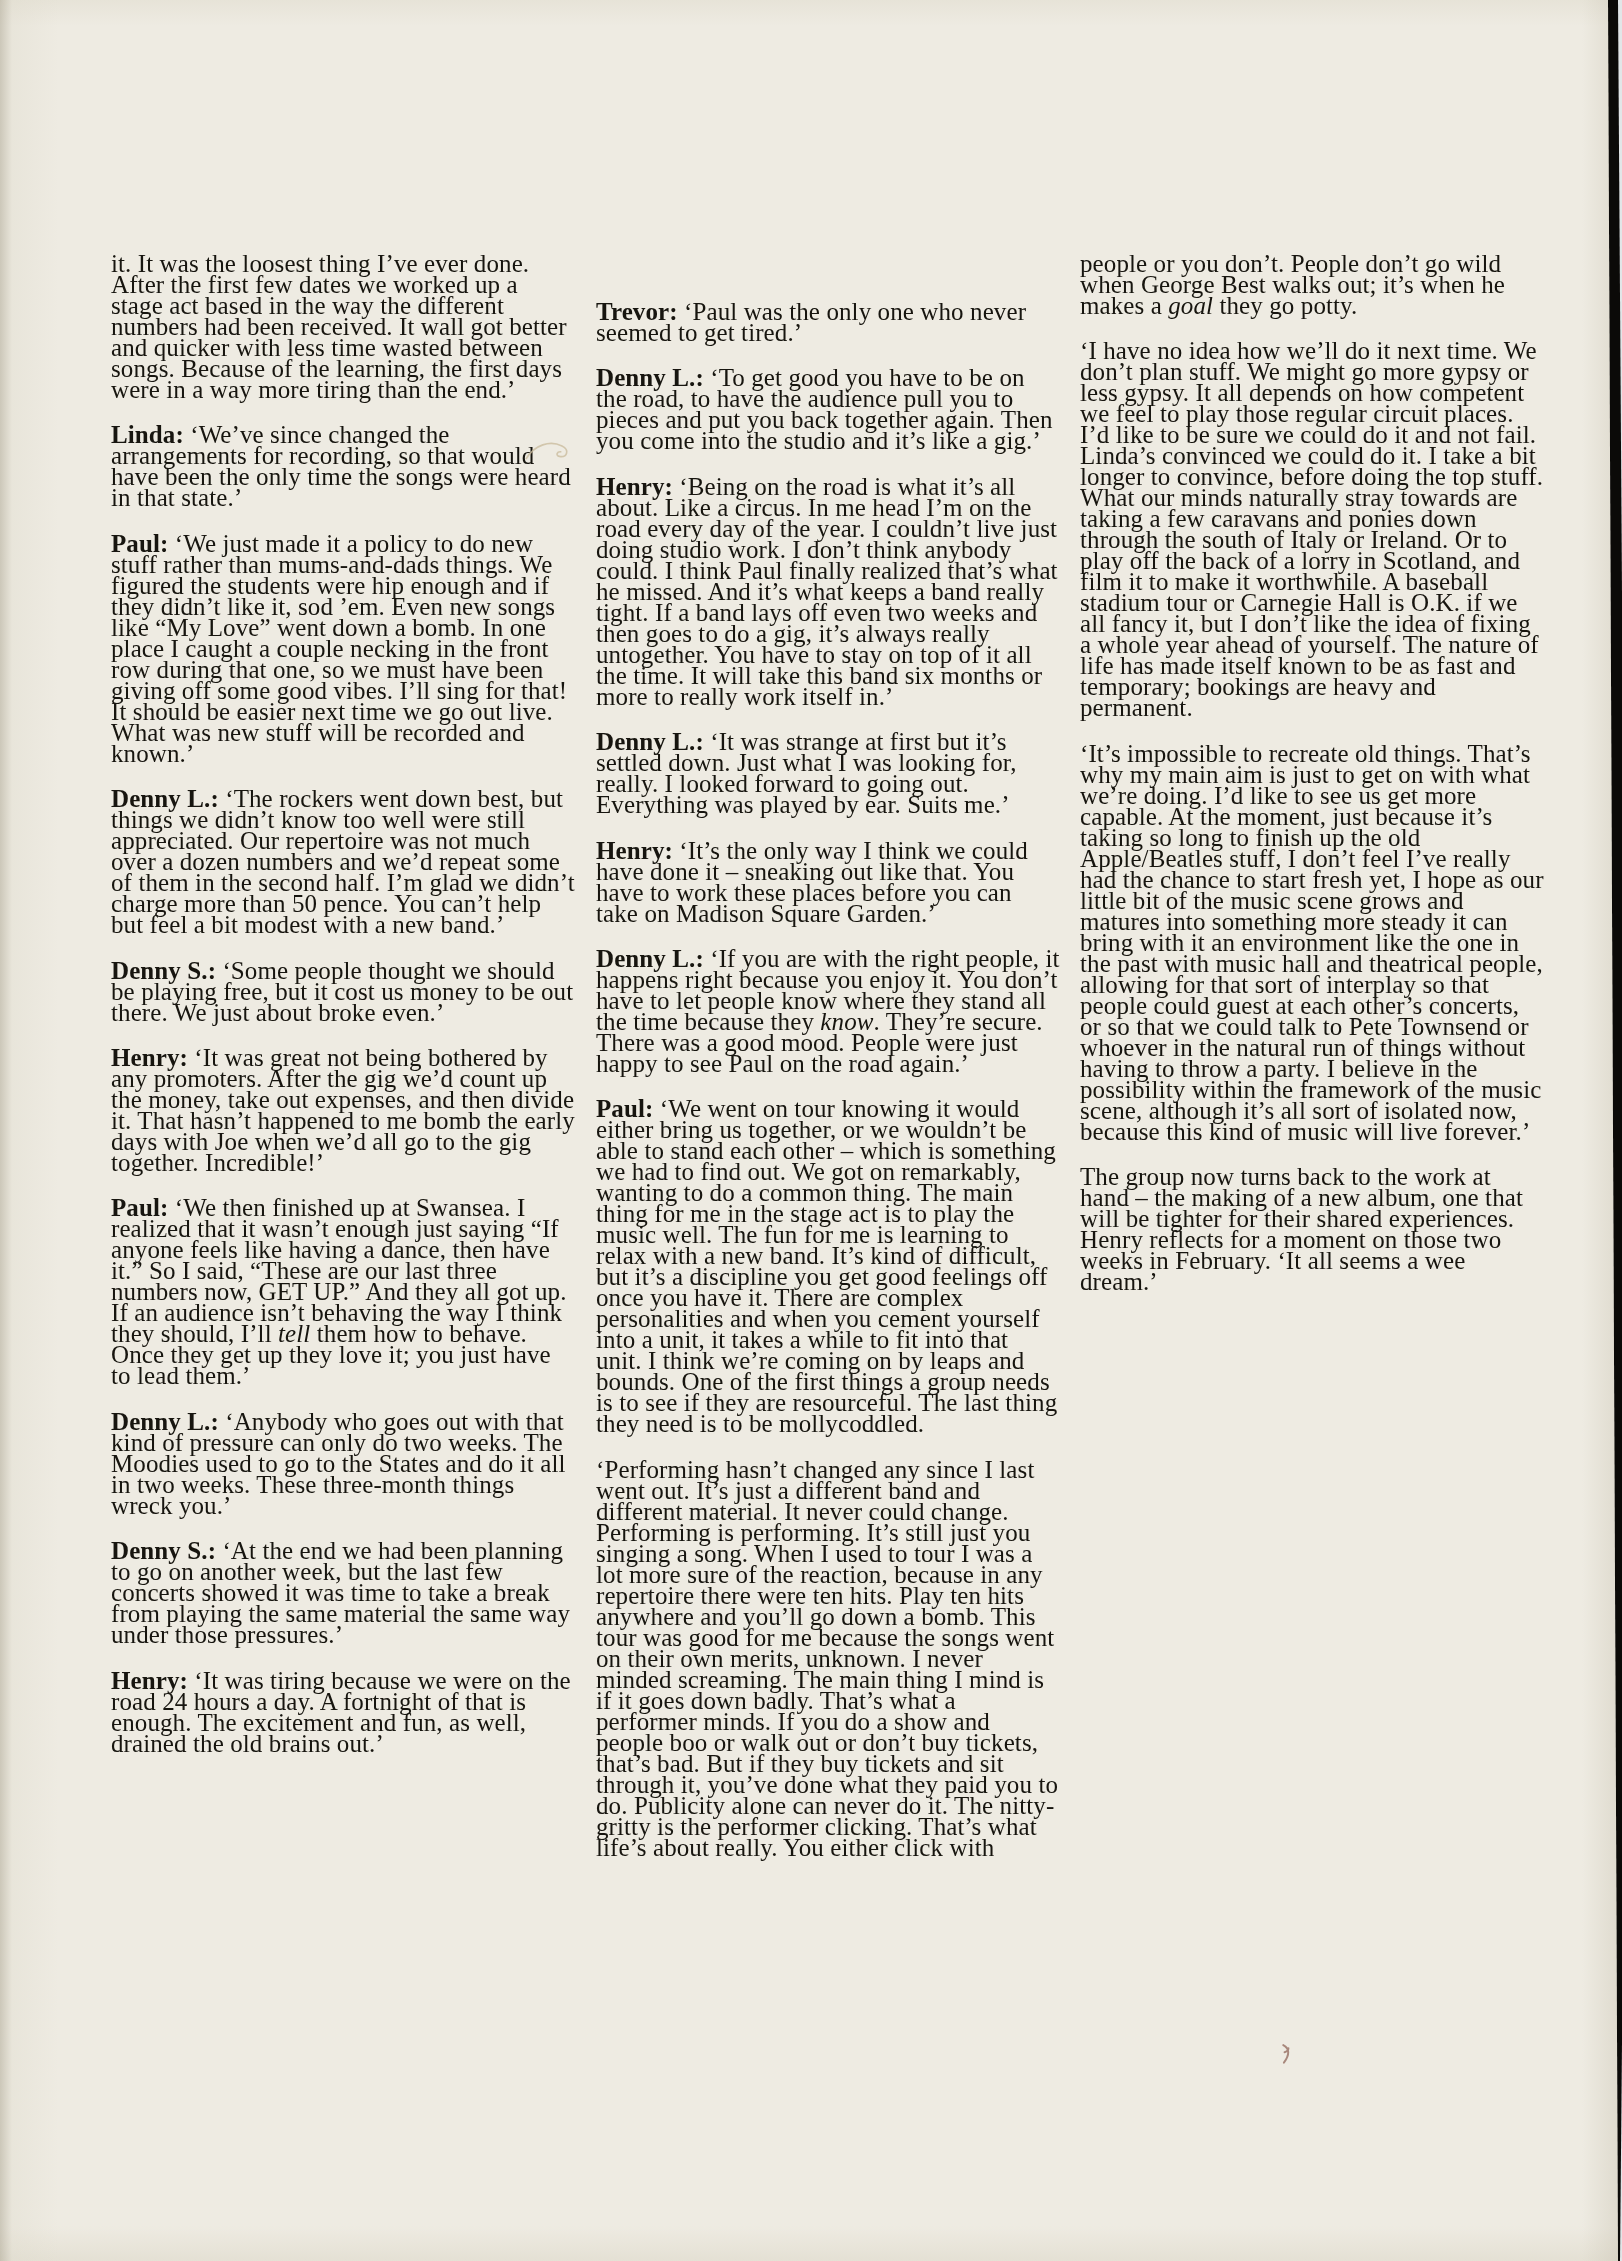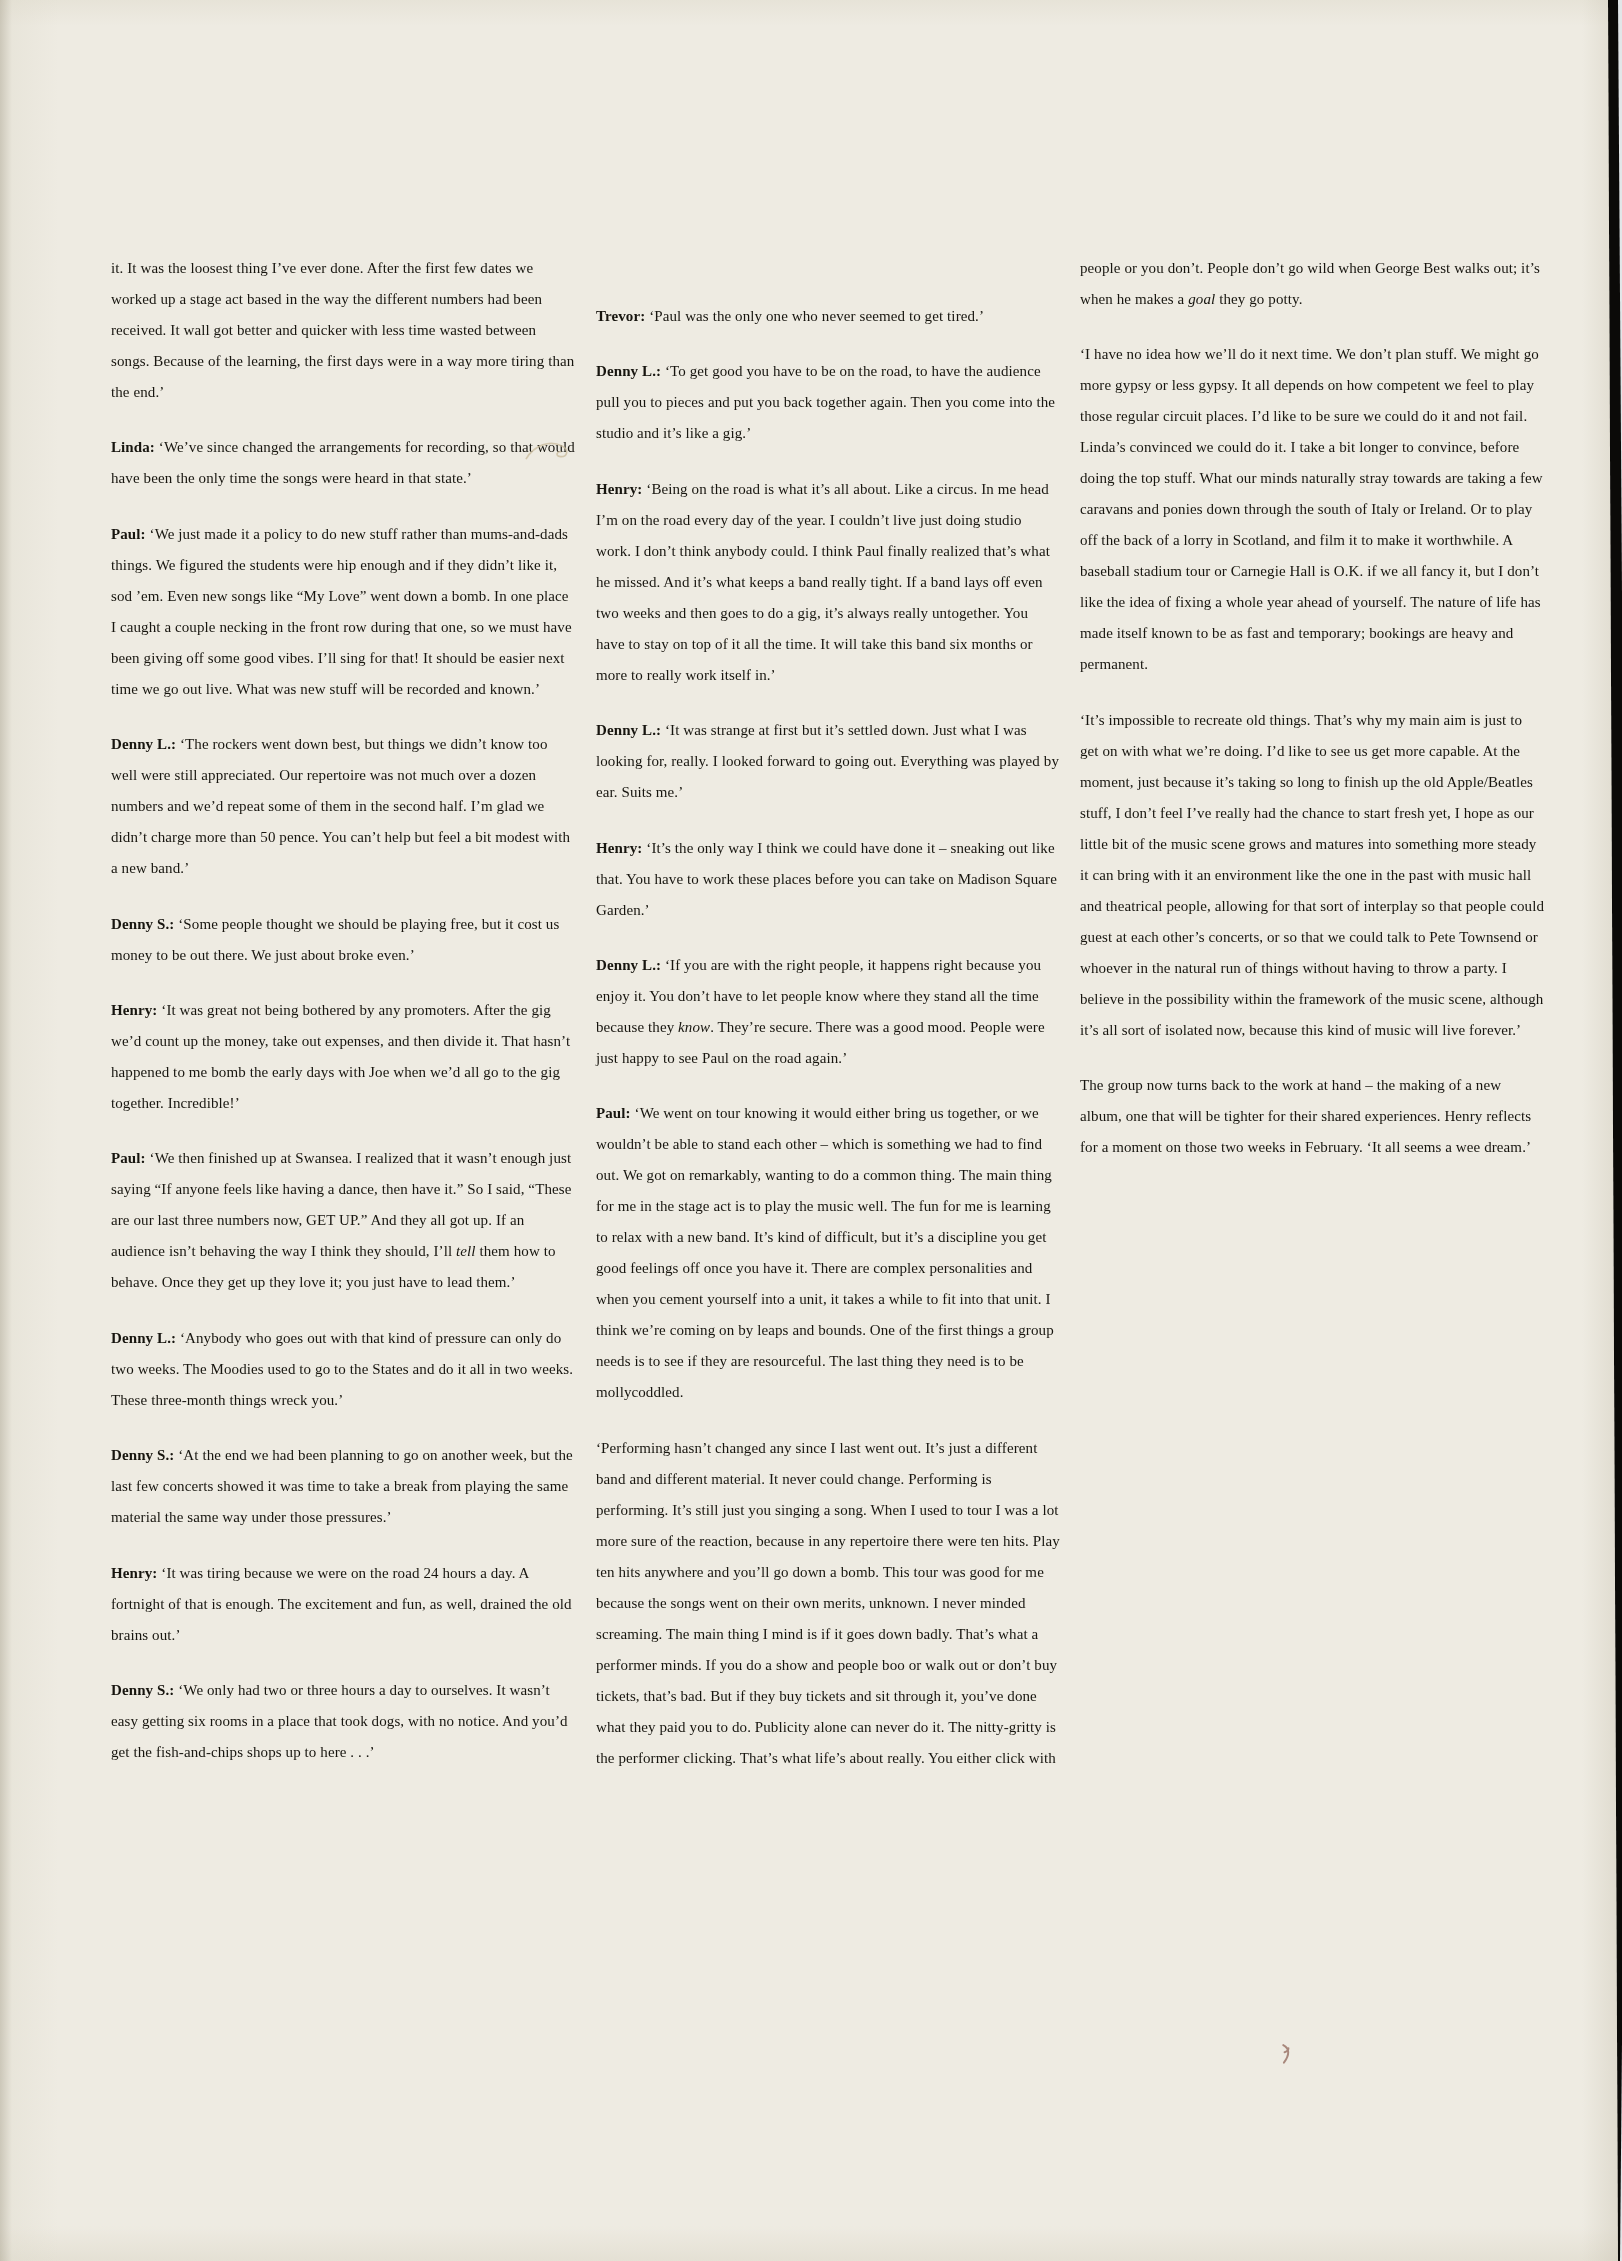--- a/index.html
+++ b/index.html
@@ -20,21 +20,21 @@
     background:
       linear-gradient(90deg, rgba(176,170,152,0.55) 0px, rgba(222,218,204,0.35) 12px, rgba(238,235,226,0) 59px),
       linear-gradient(270deg, rgba(196,190,172,0.40) 0px, rgba(238,235,226,0) 40px),
       linear-gradient(180deg, rgba(214,209,192,0.30) 0px, rgba(238,235,226,0) 26px, rgba(238,235,226,0) 2226px, rgba(210,204,186,0.35) 2261px),
       #eeebe2;
     clip-path:polygon(0 0, 1608px 0, 1618px 2261px, 0 2261px);
   }
   .col {
     position:absolute; top:253px; width:464px;
     color:#17150f;
-    font-size:15px; line-height:31px;
+    font-size:25px; line-height:21px;
     text-align:left;
     letter-spacing:0.1px;
   }
   .col-1 { left:111px; }
   .col-2 { left:596px;margin-top:48px; }
   .col-3 { left:1080px; }
   .col p { margin:0 0 24.4px 0; }
   .speaker { font-weight:bold; }
   .col i { font-style:italic; }
   .artifact { position:absolute; pointer-events:none; }
@@ -49,21 +49,20 @@
       <p><span>it. It was the loosest thing I’ve ever done. After the first few dates we worked up a stage act based in the way the different numbers had been received. It wall got better and quicker with less time wasted between songs. Because of the learning, the first days were in a way more tiring than the end.’</span></p>
       <p><span class="speaker">Linda: </span><span>‘We’ve since changed the arrangements for recording, so that would have been the only time the songs were heard in that state.’</span></p>
       <p><span class="speaker">Paul: </span><span>‘We just made it a policy to do new stuff rather than mums-and-dads things. We figured the students were hip enough and if they didn’t like it, sod ’em. Even new songs like “My Love” went down a bomb. In one place I caught a couple necking in the front row during that one, so we must have been giving off some good vibes. I’ll sing for that! It should be easier next time we go out live. What was new stuff will be recorded and known.’</span></p>
       <p><span class="speaker">Denny L.: </span><span>‘The rockers went down best, but things we didn’t know too well were still appreciated. Our repertoire was not much over a dozen numbers and we’d repeat some of them in the second half. I’m glad we didn’t charge more than 50 pence. You can’t help but feel a bit modest with a new band.’</span></p>
       <p><span class="speaker">Denny S.: </span><span>‘Some people thought we should be playing free, but it cost us money to be out there. We just about broke even.’</span></p>
       <p><span class="speaker">Henry: </span><span>‘It was great not being bothered by any promoters. After the gig we’d count up the money, take out expenses, and then divide it. That hasn’t happened to me bomb the early days with Joe when we’d all go to the gig together. Incredible!’</span></p>
       <p><span class="speaker">Paul: </span><span>‘We then finished up at Swansea. I realized that it wasn’t enough just saying “If anyone feels like having a dance, then have it.” So I said, “These are our last three numbers now, GET UP.” And they all got up. If an audience isn’t behaving the way I think they should, I’ll </span><i>tell</i><span> them how to behave. Once they get up they love it; you just have to lead them.’</span></p>
       <p><span class="speaker">Denny L.: </span><span>‘Anybody who goes out with that kind of pressure can only do two weeks. The Moodies used to go to the States and do it all in two weeks. These three-month things wreck you.’</span></p>
       <p><span class="speaker">Denny S.: </span><span>‘At the end we had been planning to go on another week, but the last few concerts showed it was time to take a break from playing the same material the same way under those pressures.’</span></p>
       <p><span class="speaker">Henry: </span><span>‘It was tiring because we were on the road 24 hours a day. A fortnight of that is enough. The excitement and fun, as well, drained the old brains out.’</span></p>
-      <p><span class="speaker">Denny S.: </span><span>‘We only had two or three hours a day to ourselves. It wasn’t easy getting six rooms in a place that took dogs, with no notice. And you’d get the fish-and-chips shops up to here . . .’</span></p>
     </div>
   <div class="col col-2">
       <p><span class="speaker">Trevor: </span><span>‘Paul was the only one who never seemed to get tired.’</span></p>
       <p><span class="speaker">Denny L.: </span><span>‘To get good you have to be on the road, to have the audience pull you to pieces and put you back together again. Then you come into the studio and it’s like a gig.’</span></p>
       <p><span class="speaker">Henry: </span><span>‘Being on the road is what it’s all about. Like a circus. In me head I’m on the road every day of the year. I couldn’t live just doing studio work. I don’t think anybody could. I think Paul finally realized that’s what he missed. And it’s what keeps a band really tight. If a band lays off even two weeks and then goes to do a gig, it’s always really untogether. You have to stay on top of it all the time. It will take this band six months or more to really work itself in.’</span></p>
       <p><span class="speaker">Denny L.: </span><span>‘It was strange at first but it’s settled down. Just what I was looking for, really. I looked forward to going out. Everything was played by ear. Suits me.’</span></p>
       <p><span class="speaker">Henry: </span><span>‘It’s the only way I think we could have done it – sneaking out like that. You have to work these places before you can take on Madison Square Garden.’</span></p>
       <p><span class="speaker">Denny L.: </span><span>‘If you are with the right people, it happens right because you enjoy it. You don’t have to let people know where they stand all the time because they </span><i>know</i><span>. They’re secure. There was a good mood. People were just happy to see Paul on the road again.’</span></p>
       <p><span class="speaker">Paul: </span><span>‘We went on tour knowing it would either bring us together, or we wouldn’t be able to stand each other – which is something we had to find out. We got on remarkably, wanting to do a common thing. The main thing for me in the stage act is to play the music well. The fun for me is learning to relax with a new band. It’s kind of difficult, but it’s a discipline you get good feelings off once you have it. There are complex personalities and when you cement yourself into a unit, it takes a while to fit into that unit. I think we’re coming on by leaps and bounds. One of the first things a group needs is to see if they are resourceful. The last thing they need is to be mollycoddled.</span></p>
       <p><span>‘Performing hasn’t changed any since I last went out. It’s just a different band and different material. It never could change. Performing is performing. It’s still just you singing a song. When I used to tour I was a lot more sure of the reaction, because in any repertoire there were ten hits. Play ten hits anywhere and you’ll go down a bomb. This tour was good for me because the songs went on their own merits, unknown. I never minded screaming. The main thing I mind is if it goes down badly. That’s what a performer minds. If you do a show and people boo or walk out or don’t buy tickets, that’s bad. But if they buy tickets and sit through it, you’ve done what they paid you to do. Publicity alone can never do it. The nitty-gritty is the performer clicking. That’s what life’s about really. You either click with</span></p>

